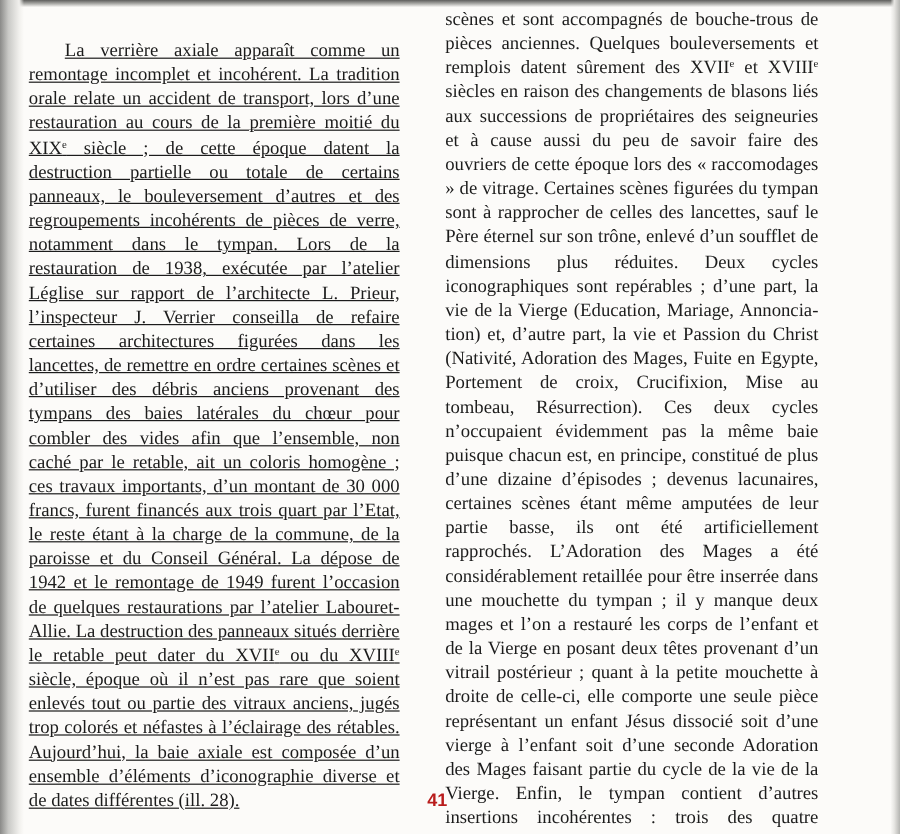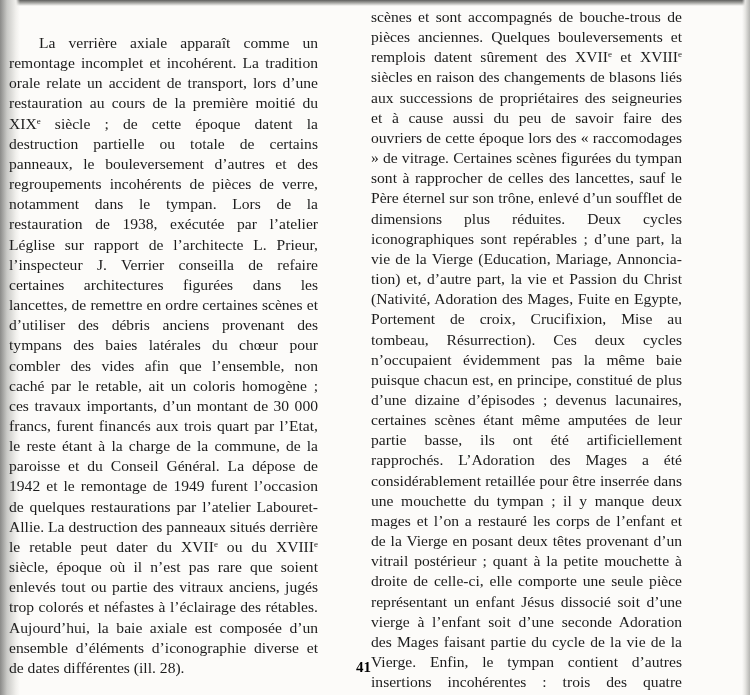--- a/index.html
+++ b/index.html
@@ -22,29 +22,29 @@
   .shade-right {
     position: absolute; right: 0; top: 0; width: 8px; height: 695px;
     background: linear-gradient(to left, #b4b4b1 0%, #e7e6e3 60%, rgba(252,251,249,0) 100%);
   }
   .column {
     position: absolute; top: 33px;
     font-family: "Liberation Serif", "DejaVu Serif", serif;
     font-size: 15.6px; line-height: 20.15px; color: #1c1c1c;
     text-align: justify; hyphens: manual;
   }
-  .col-left { left: 9px; width: 309px; }
+  .col-left { left: 24px; width: 309px; text-decoration: underline; }
   .col-right { left: 371px; width: 311px; top: 7px; }
   .para { margin: 0; text-indent: 0; }
   .para.indent { text-indent: 30px; }
   sup { font-size: 9px; line-height: 0; vertical-align: 5px; }
   .page-number {
     position: absolute; left: 356px; top: 659px;
-    font-family: Liberation Serif, serif;
-    font-weight: bold; font-size: 15px; color: #000000;
+    font-family: Liberation Sans, sans-serif;
+    font-weight: bold; font-size: 15px; color: #b91c1c;
   }
 </style>
 </head>
 <body>
 
 <div class="page">
   <div class="shade-top"></div>
   <div class="shade-left"></div>
   <div class="shade-right"></div>
 

